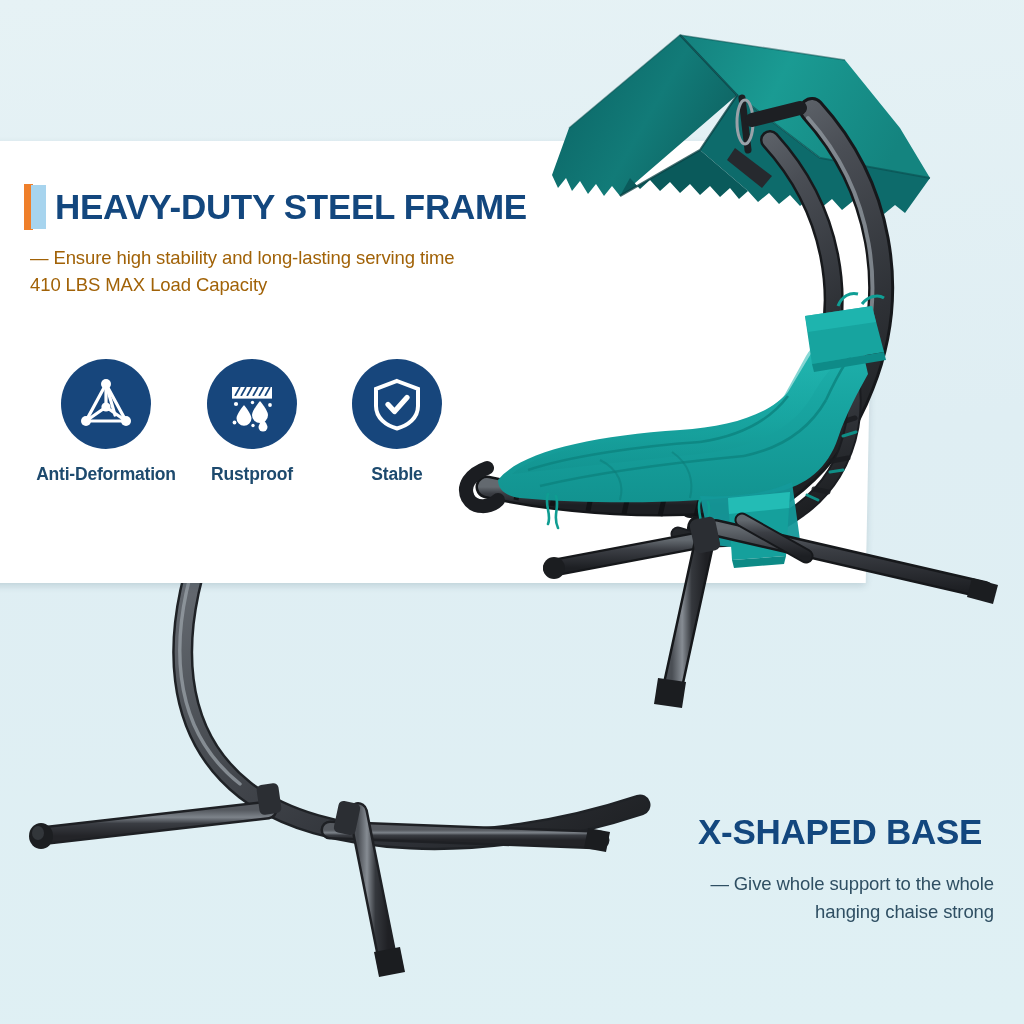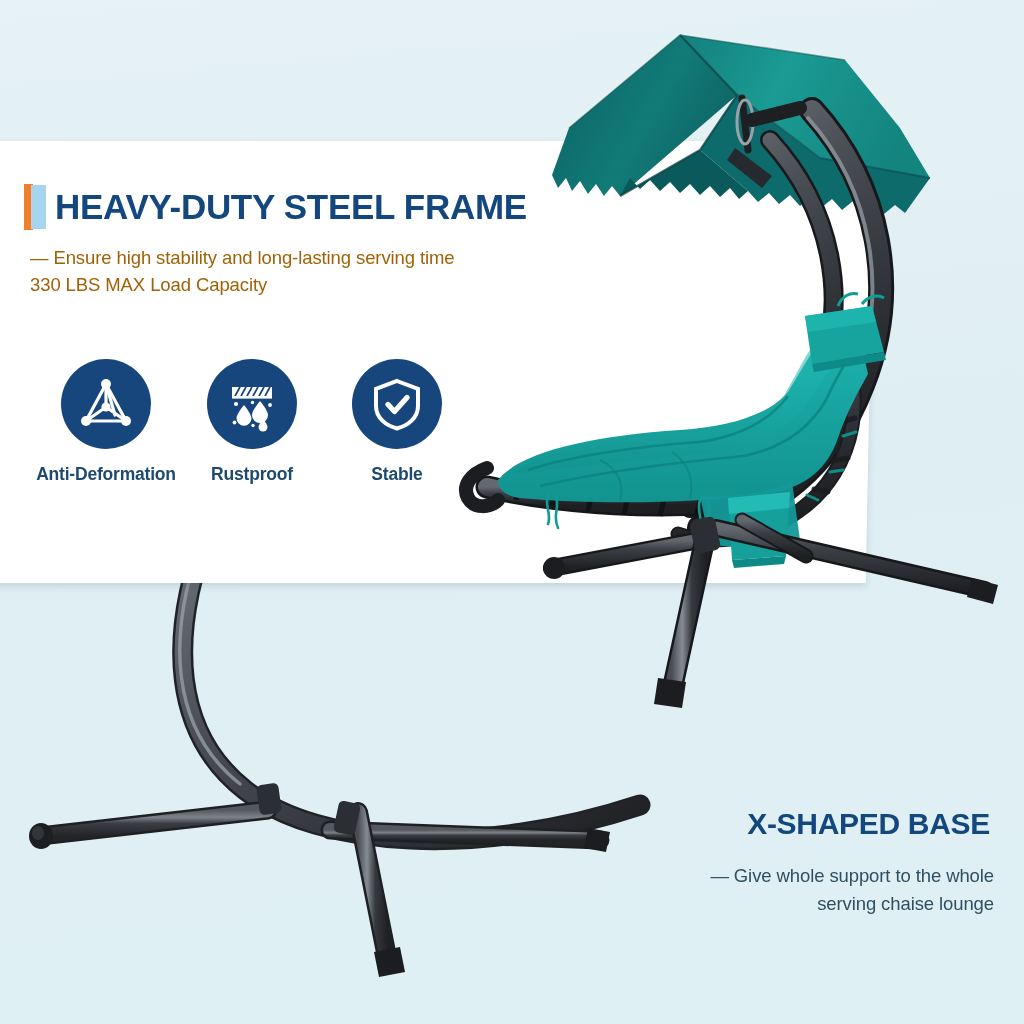--- a/index.html
+++ b/index.html
@@ -48,21 +48,21 @@
   .feature.f1{width:140px;}
   .circle{
     width:90px;height:90px;border-radius:50%;
     background:#17467c;display:flex;align-items:center;justify-content:center;
   }
   .feat-label{margin-top:15px;font-size:17.5px;color:#1d4a6e;font-weight:bold;
     letter-spacing:-.2px;white-space:nowrap;}
 
   
   .br-block{position:absolute;right:30px;top:800px;text-align:right;z-index:6;}
-  h2.title2{margin:4px;font-size:30px;line-height:40px;font-weight:bold;color:#13477e;
+  h2.title2{margin:12px;font-size:35px;line-height:40px;font-weight:bold;color:#13477e;
     letter-spacing:-.3px;white-space:nowrap;text-align:right;}
   .br-sub{margin-top:18px;color:#2f4f63;font-size:18.5px;line-height:28px;letter-spacing:-.1px;}
   .br-sub div{white-space:nowrap;}
 
   
   .product-top{position:absolute;left:0;top:0;width:1024px;height:1024px;z-index:5;
     pointer-events:none;}
   .product-back{position:absolute;left:0;top:0;width:1024px;height:1024px;z-index:2;
     pointer-events:none;}
 </style>
@@ -133,21 +133,21 @@
     <div class="heading-wrap">
       <span class="accent">
         <span class="orange"></span>
         <span class="lblue"></span>
       </span>
       <h1 class="title">HEAVY-DUTY STEEL FRAME</h1>
     </div>
 
     <div class="subcopy">
       <div>— Ensure high stability and long-lasting serving time</div>
-      <div>330 LBS MAX Load Capacity</div>
+      <div>410 LBS MAX Load Capacity</div>
     </div>
 
     <div class="features">
 
       <div class="feature f0">
         <div class="circle">
           <svg width="58" height="58" viewBox="0 0 58 58">
             <g stroke="#ffffff" stroke-width="3.2" fill="none" stroke-linecap="round">
               <path d="M29 9 L 9 46 L 49 46 Z"></path>
               <path d="M29 9 L 29 32"></path>
@@ -405,17 +405,17 @@
       <path d="M742 520 L 806 556" fill="none" stroke="url(#barG)" stroke-width="11" stroke-linecap="round"></path>
 
       <rect x="692" y="518" width="26" height="34" rx="6" fill="#2b2e33" transform="rotate(-12 705 535)"></rect>
     </g>
   </svg>
 
   <div class="br-block">
     <h2 class="title2">X-SHAPED BASE</h2>
     <div class="br-sub">
       <div>— Give whole support to the whole</div>
-      <div>serving chaise lounge</div>
+      <div>hanging chaise strong</div>
     </div>
   </div>
 
 </div>
 
 </body></html>

